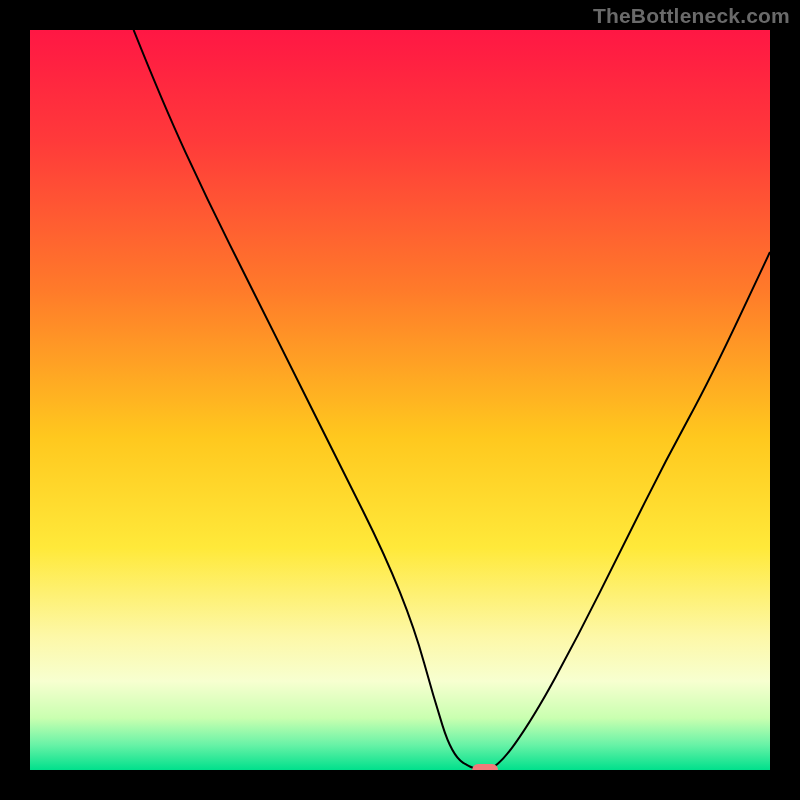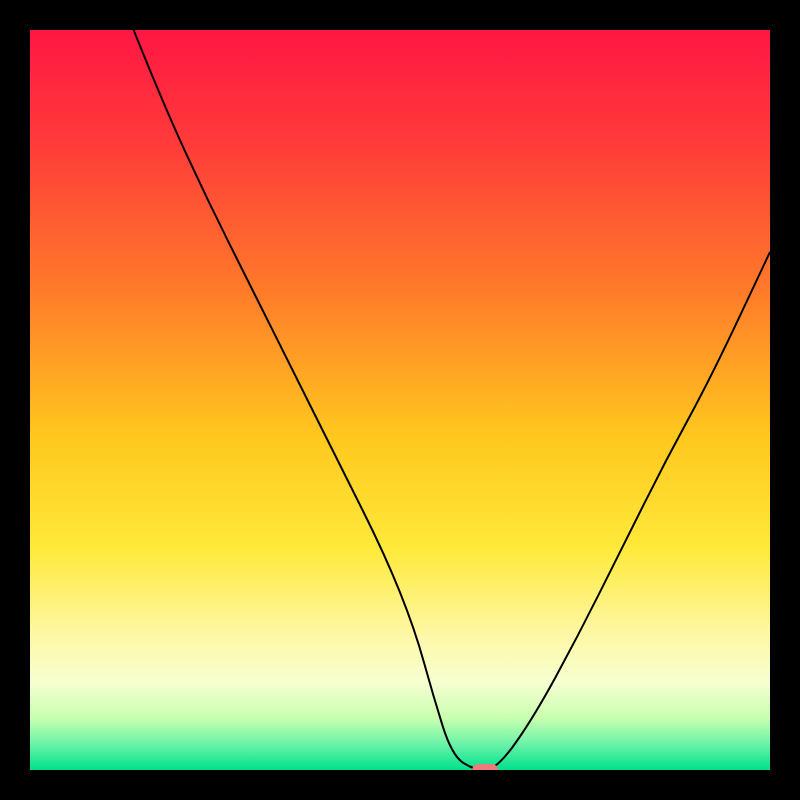--- a/index.html
+++ b/index.html
@@ -36,20 +36,21 @@
   }
   svg {
     display: block;
   }
 </style>
 </head>
 <body>
 
 <div class="outer">
 
+  <div class="watermark">TheBottleneck.com</div>
 
   <div class="plot-wrap">
     <svg id="chart-svg" width="740" height="740" viewBox="0 0 740 740">
       <defs>
         <linearGradient id="bg-grad" x1="0" y1="0" x2="0" y2="1">
             <stop offset="0%" stop-color="#ff1744"></stop>
             <stop offset="15%" stop-color="#ff3a3a"></stop>
             <stop offset="35%" stop-color="#ff7a2a"></stop>
             <stop offset="55.00000000000001%" stop-color="#ffc81e"></stop>
             <stop offset="70%" stop-color="#ffe93a"></stop>

